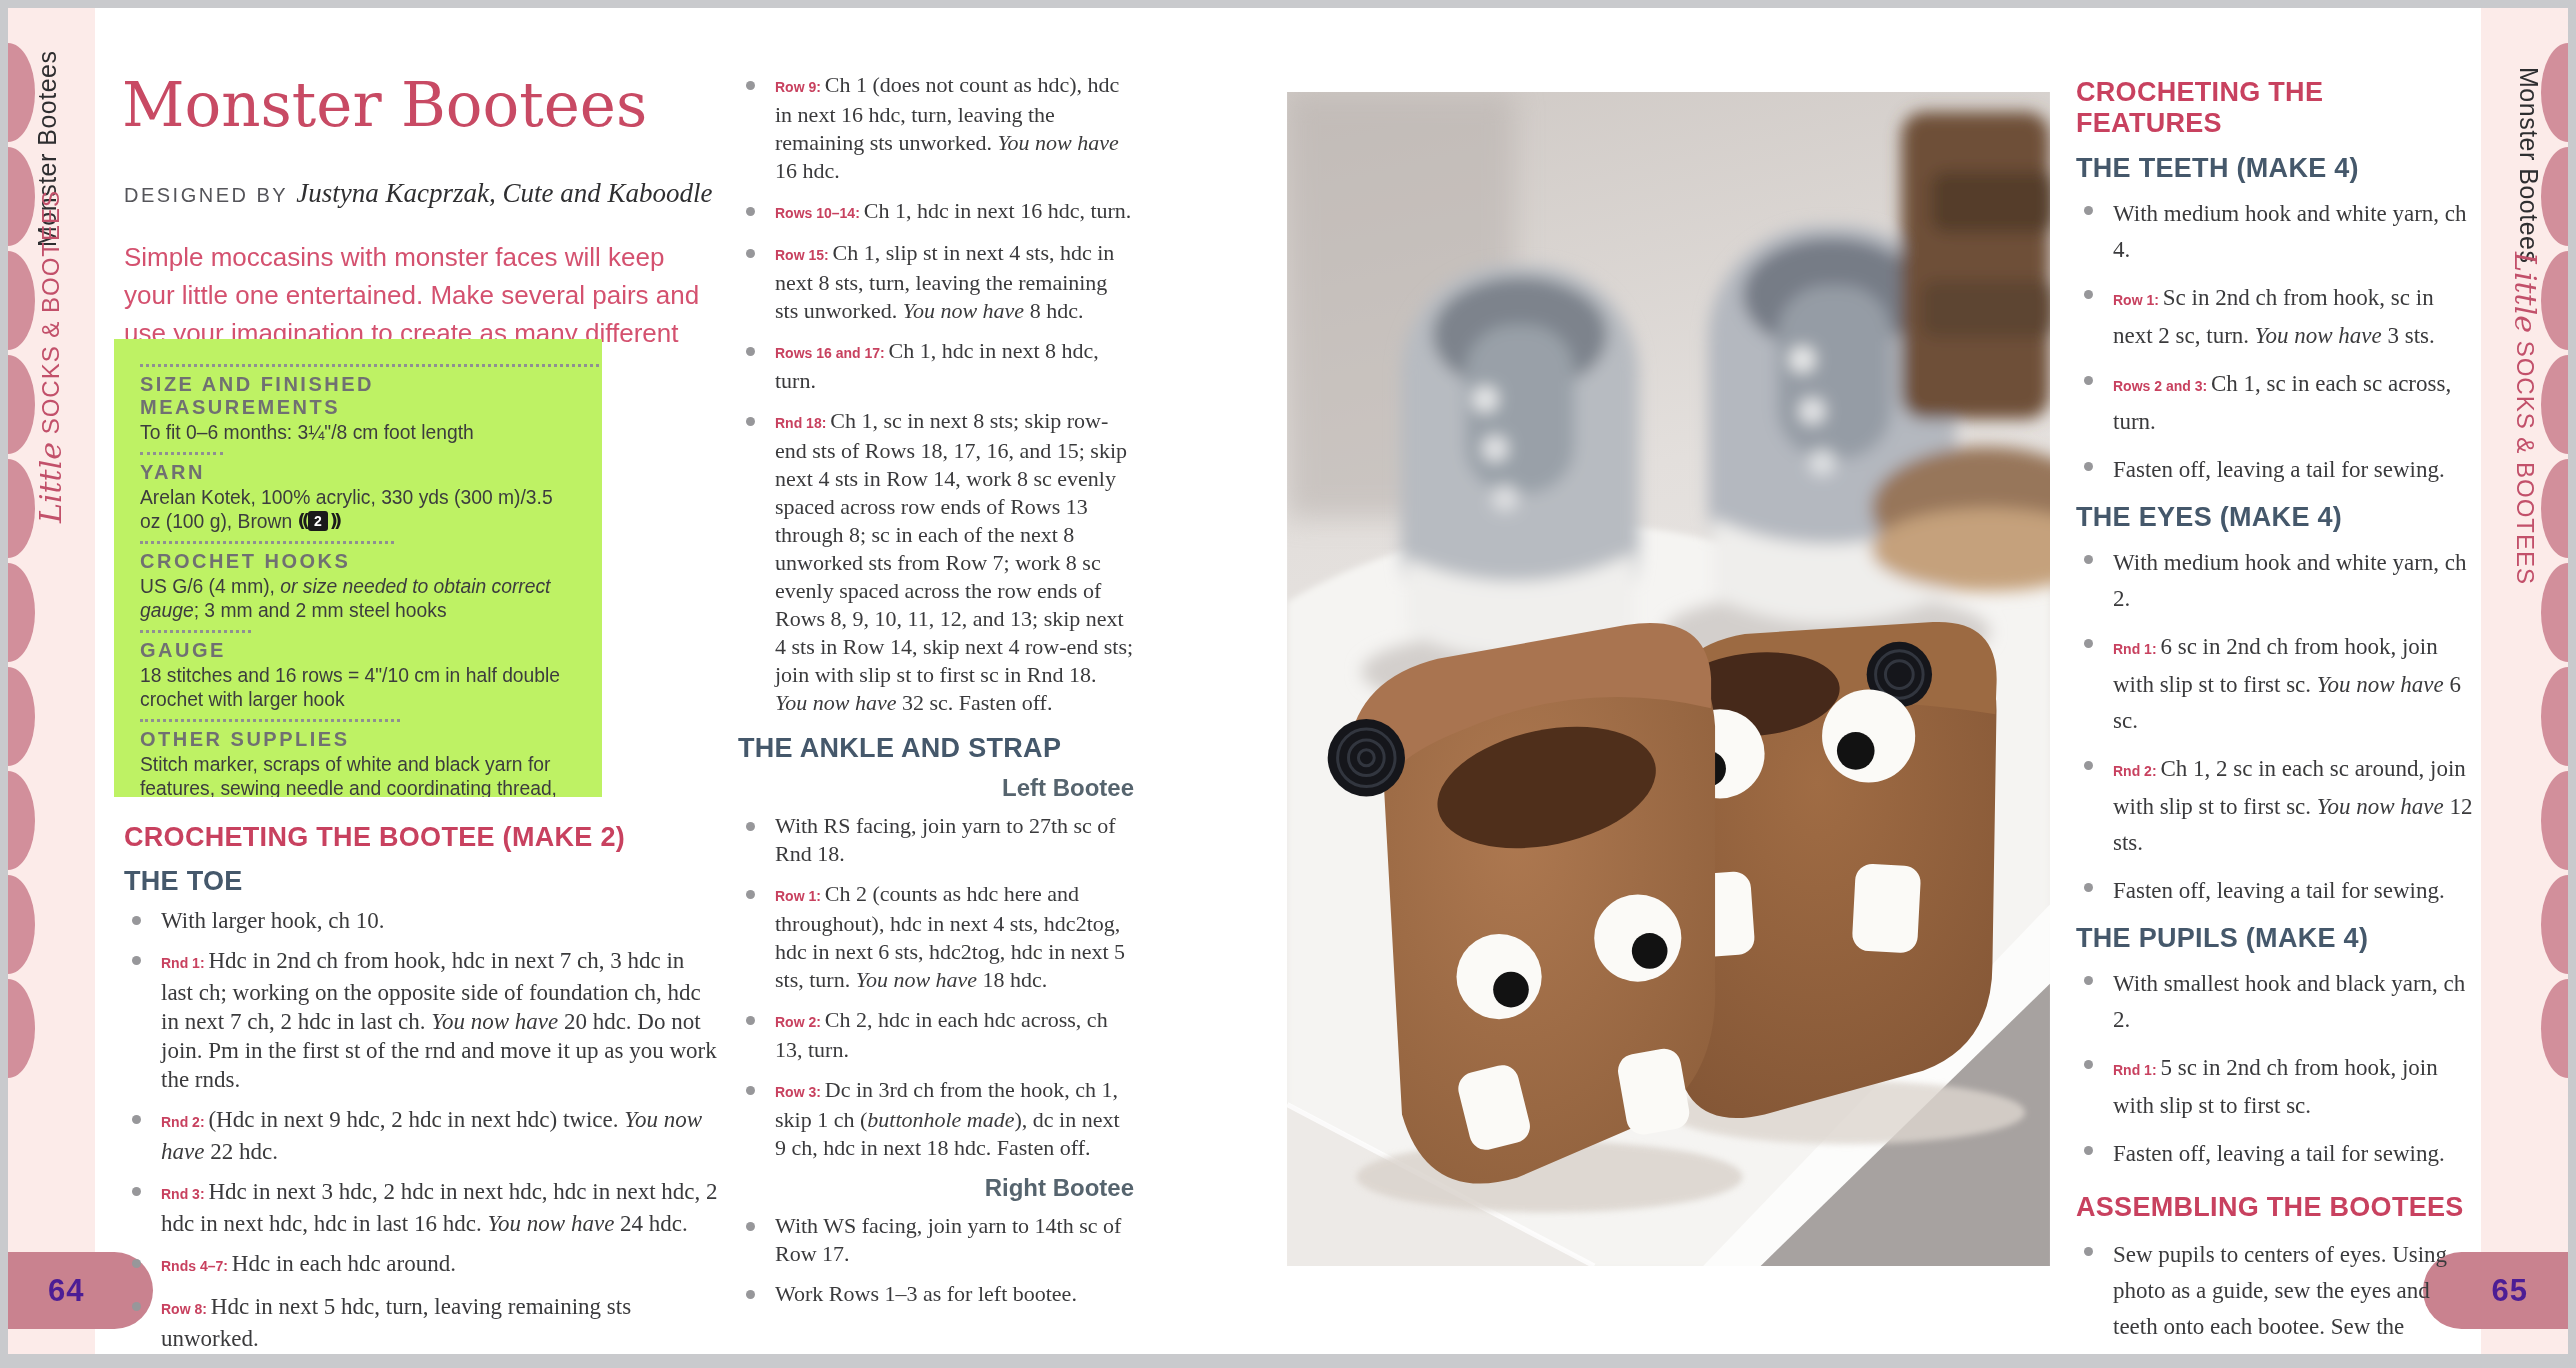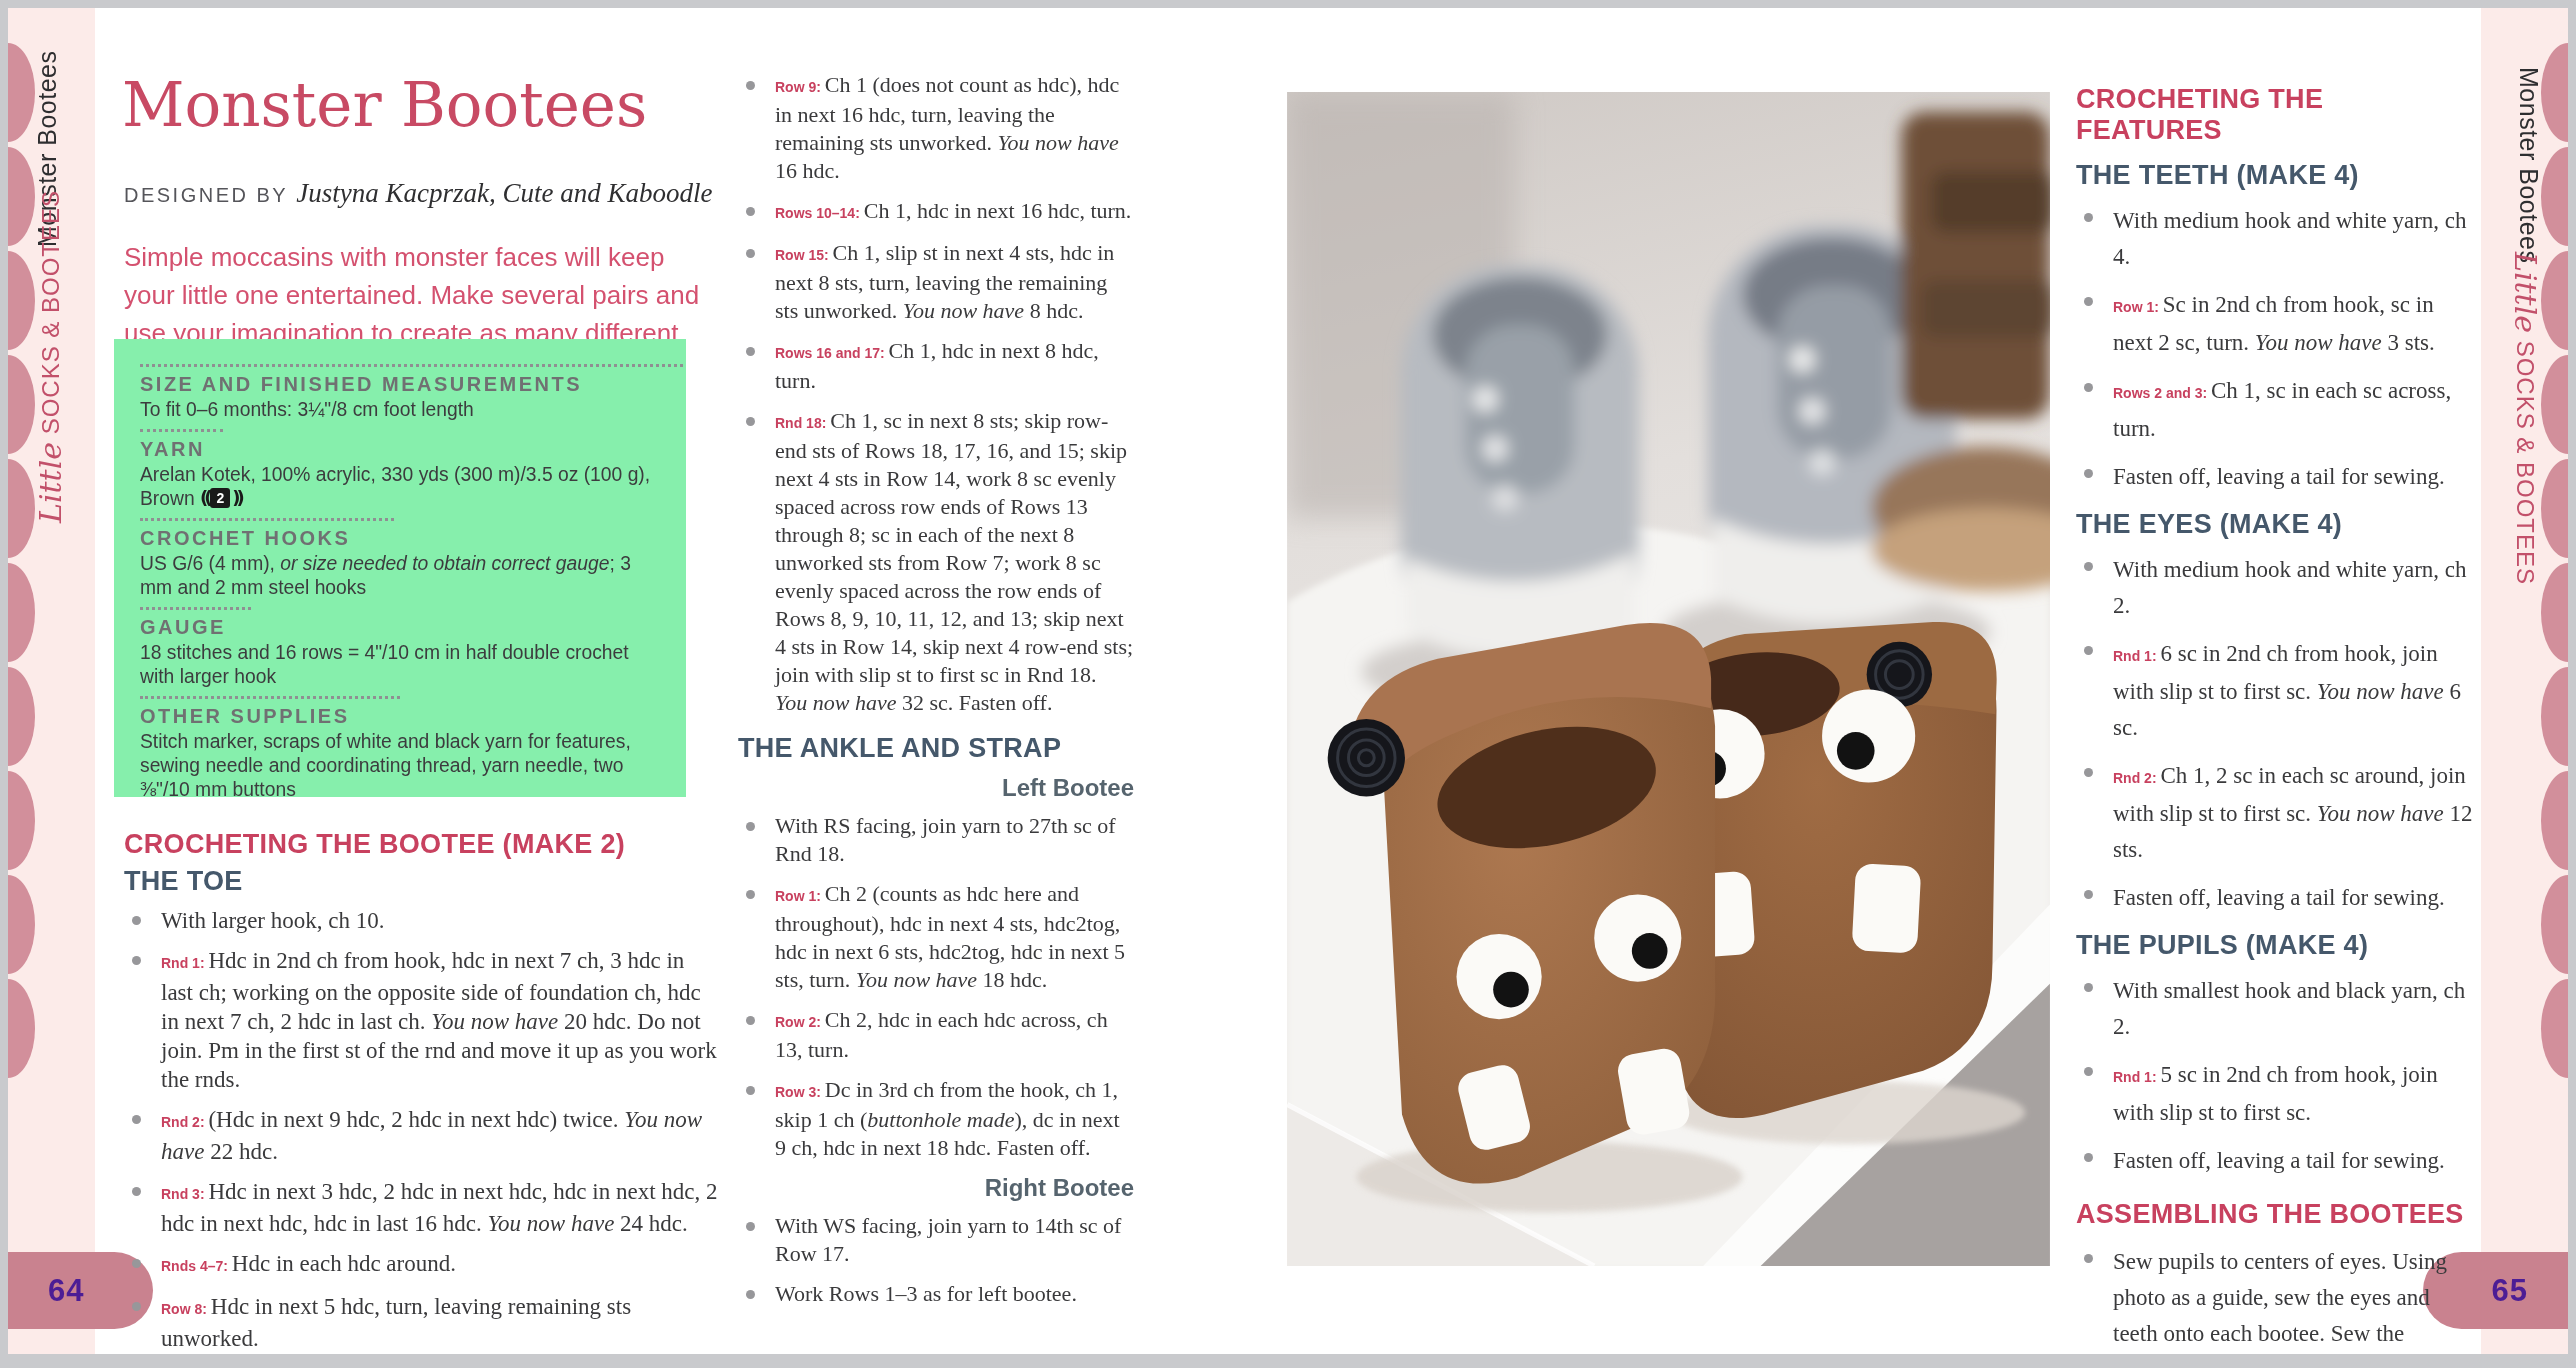--- a/index.html
+++ b/index.html
@@ -36,33 +36,33 @@
   .pill.right{right:0;border-radius:39px 0 0 39px;padding-right:40px;text-align:right;}
 
   
   .title{position:absolute;left:114px;top:61px;font:61px "DejaVu Serif",serif;color:#c84a64;}
   .byline{position:absolute;left:116px;top:170px;white-space:nowrap;}
   .designed-label{font:20px "Liberation Sans",sans-serif;color:#55555a;letter-spacing:2.5px;}
   .designer{font:italic 27px "Liberation Serif",serif;color:#2f2f31;margin-left:8px;}
   .intro{position:absolute;left:116px;top:230px;width:594px;
          font:26px "Liberation Sans",sans-serif;color:#d4516f;line-height:38px;}
 
-  .infobox{position:absolute;left:106px;top:331px;width:572px;height:458px;background:#86efac;
+  .infobox{position:absolute;left:106px;top:331px;width:488px;height:458px;background:#bef264;
            padding:18px 26px;box-sizing:border-box;overflow:hidden;}
   .info-sec{margin-bottom:4px;}
   .dotline{border-top:3px dotted #8f8f92;height:3px;margin:7px 0 3px 0;}
   .info-sec:nth-child(1) .dotline{width:543px;}
   .info-sec:nth-child(2) .dotline{width:83px;}
   .info-sec:nth-child(3) .dotline{width:254px;}
   .info-sec:nth-child(4) .dotline{width:111px;}
   .info-sec:nth-child(5) .dotline{width:260px;}
   .info-head{font:bold 20px "Liberation Sans",sans-serif;color:#707072;letter-spacing:2.5px;margin-bottom:2px;}
   .info-body{font:19.3px "Liberation Sans",sans-serif;color:#3c3c3e;line-height:24px;}
 
-  .h-pink{font:bold 27px "Liberation Sans",sans-serif;color:#c8415f;letter-spacing:0.3px;margin-top:7px;}
+  .h-pink{font:bold 27px "Liberation Sans",sans-serif;color:#c8415f;letter-spacing:0.3px;}
   .h-slate{font:bold 27px "Liberation Sans",sans-serif;color:#45586b;letter-spacing:0.3px;}
   .h-sub{font:bold 24px "Liberation Sans",sans-serif;color:#56646e;}
 
   .sec-crochet-bootee{position:absolute;left:116px;top:814px;}
   .sec-the-toe{position:absolute;left:116px;top:858px;}
   .toe-bullets{position:absolute;left:116px;top:898px;width:598px;}
 
   .bullets .bullet{position:relative;padding-left:37px;margin-bottom:11px;
                    font:23px "Liberation Serif",serif;color:#3a3a3c;line-height:29px;}
   .bullets .dot{position:absolute;left:8px;top:10px;width:9px;height:9px;border-radius:50%;background:#97979a;}

